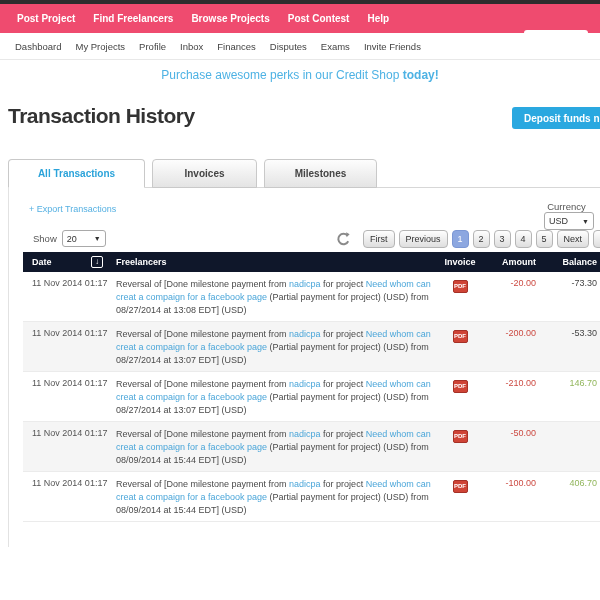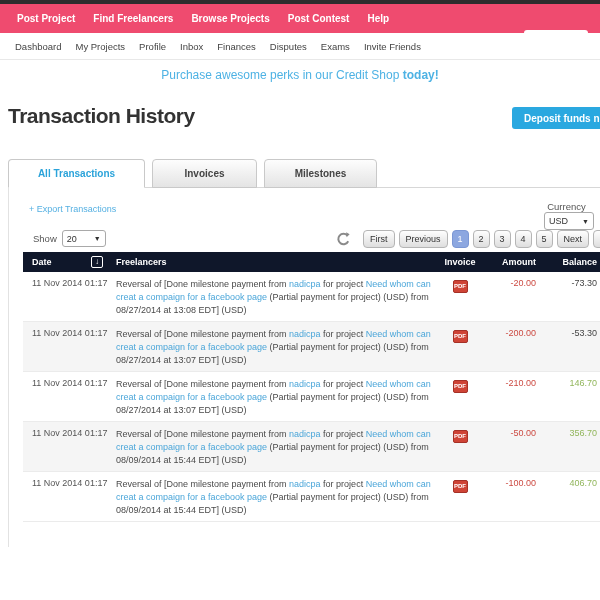--- a/index.html
+++ b/index.html
@@ -194,21 +194,20 @@
         <div class="c-inv"><span class="pdf-icon">PDF</span></div>
         <div class="c-amt amt">-210.00</div>
         <div class="c-bal bal-pos">146.70</div>
       </div>
 
       <div class="t-row stripe">
         <div class="c-date">11 Nov 2014 01:17</div>
         <div class="c-tx"><span>Reversal of [Done milestone payment from </span><a>nadicpa</a><span> for project </span><a>Need whom can creat a compaign for a facebook page</a><span> (Partial payment for project) (USD) from 08/09/2014 at 15:44 EDT] (USD)</span></div>
         <div class="c-inv"><span class="pdf-icon">PDF</span></div>
         <div class="c-amt amt">-50.00</div>
-        <div class="c-bal bal-pos">356.70</div>
       </div>
 
       <div class="t-row">
         <div class="c-date">11 Nov 2014 01:17</div>
         <div class="c-tx"><span>Reversal of [Done milestone payment from </span><a>nadicpa</a><span> for project </span><a>Need whom can creat a compaign for a facebook page</a><span> (Partial payment for project) (USD) from 08/09/2014 at 15:44 EDT] (USD)</span></div>
         <div class="c-inv"><span class="pdf-icon">PDF</span></div>
         <div class="c-amt amt">-100.00</div>
         <div class="c-bal bal-pos">406.70</div>
       </div>
     </div>

